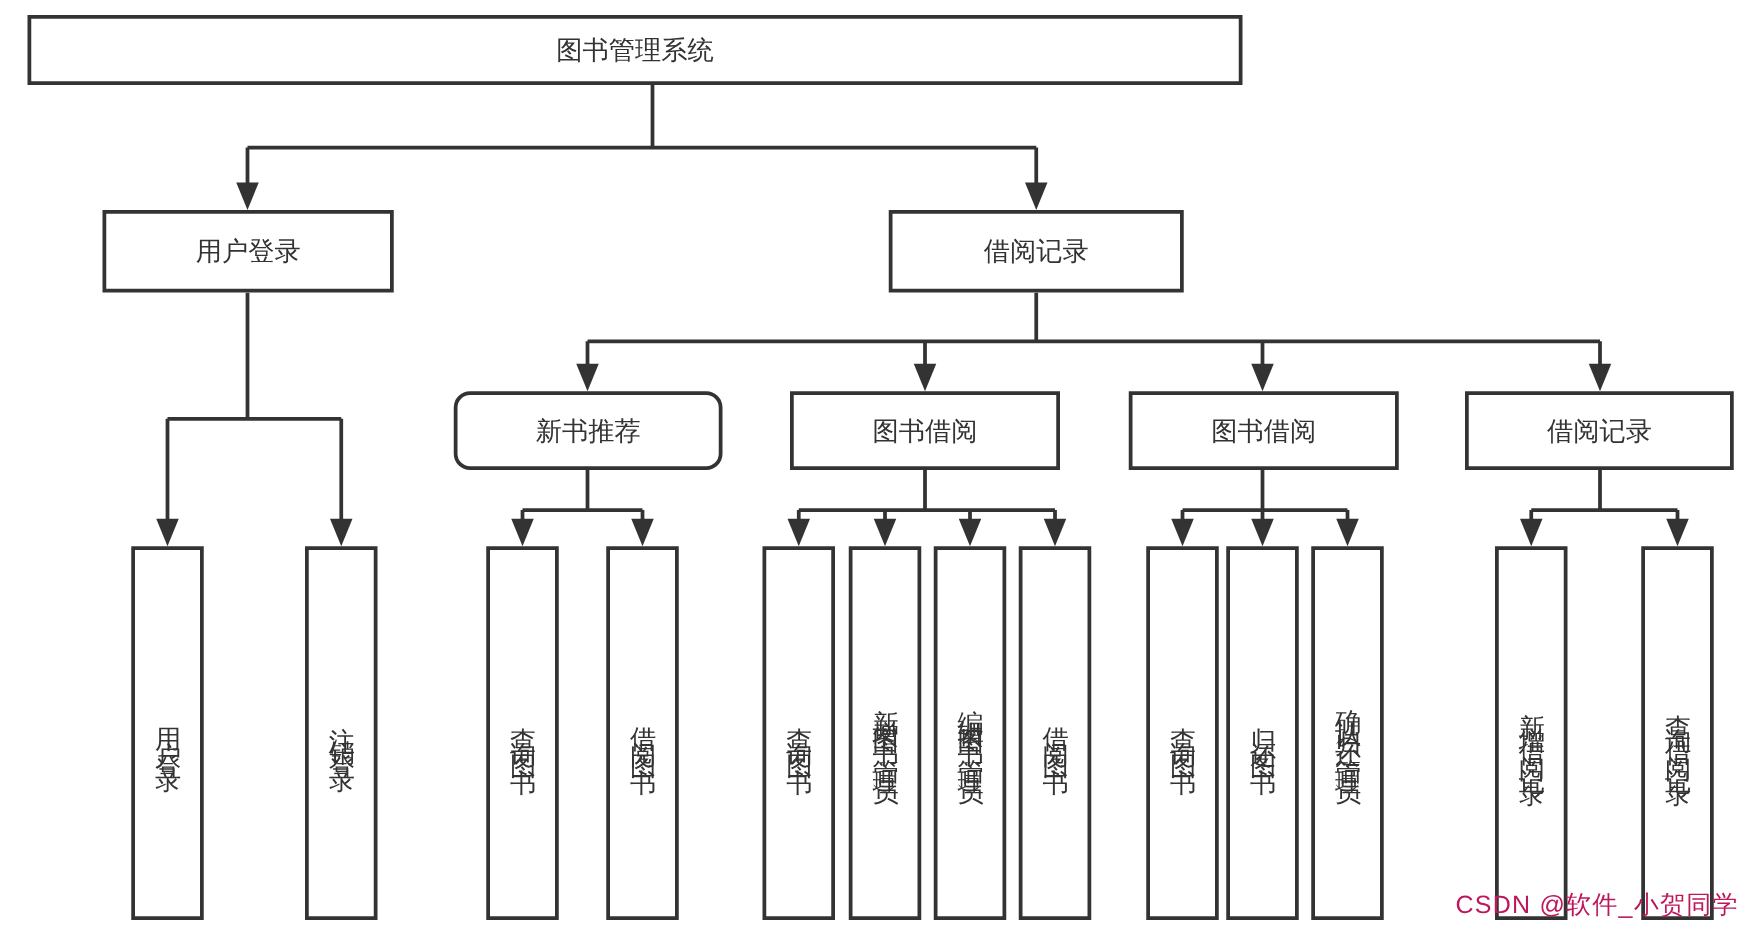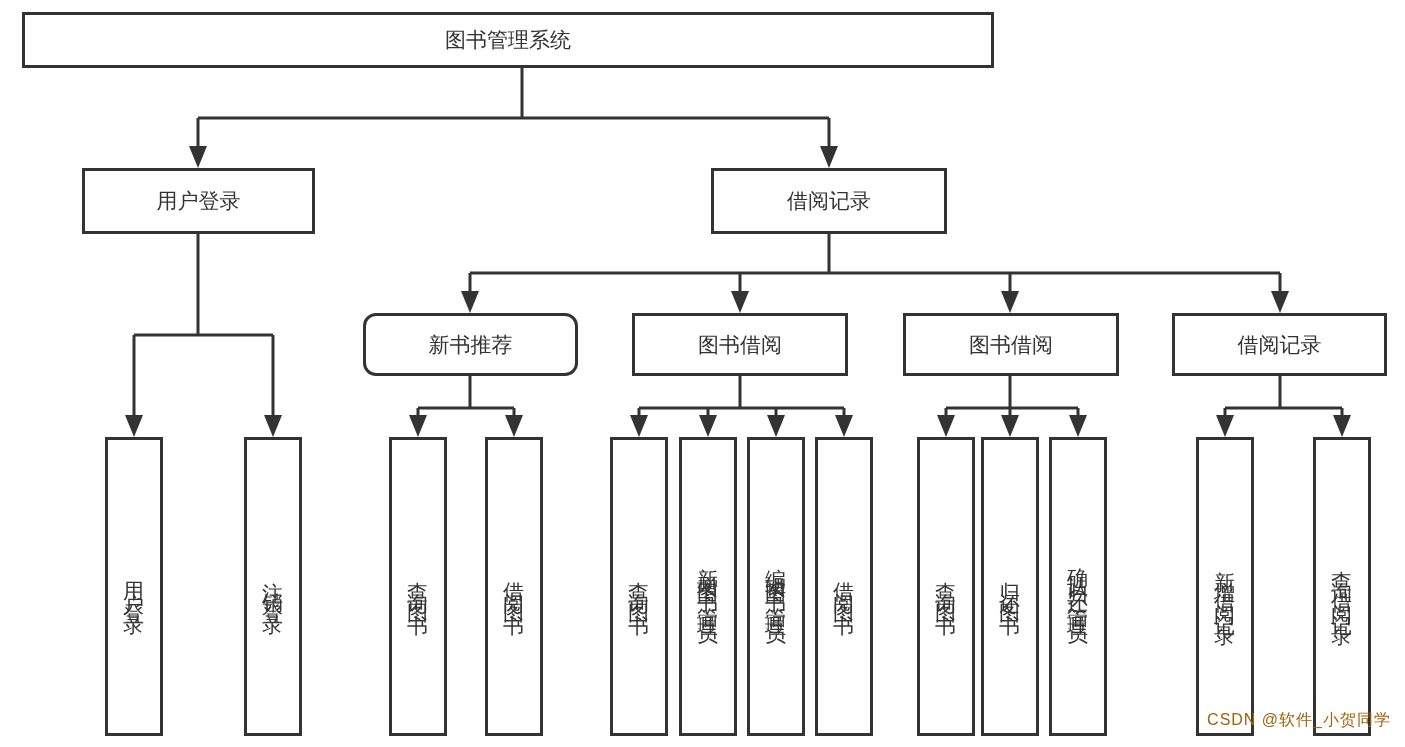--- a/index.html
+++ b/index.html
@@ -42,21 +42,21 @@
   #b-rcd  {left:1172px;top:313px; width:215px; height:63px;}
   
   #l-login{left:105px;}  #l-logout{left:244px;}
   #l-q1{left:389px;}     #l-b1{left:485px;}
   #l-q2{left:610px;}     #l-add{left:679px;}  #l-edit{left:747px;} #l-b2{left:815px;}
   #l-q3{left:917px;}     #l-ret{left:981px;}  #l-cfm{left:1049px;}
   #l-addr{left:1196px;}  #l-qr{left:1313px;}
   .watermark{
     position:absolute;z-index:3;
     right:14px;top:710px;
-    font-size:16px;color:#a16207;
+    font-size:20px;color:#be185d;
     letter-spacing:1px;white-space:nowrap;
   }
 </style>
 </head>
 <body>
 
 <div class="canvas">
 
   <svg class="connectors" width="1405" height="747" viewBox="0 0 1405 747" fill="none" stroke="#333333" stroke-width="3">
 

